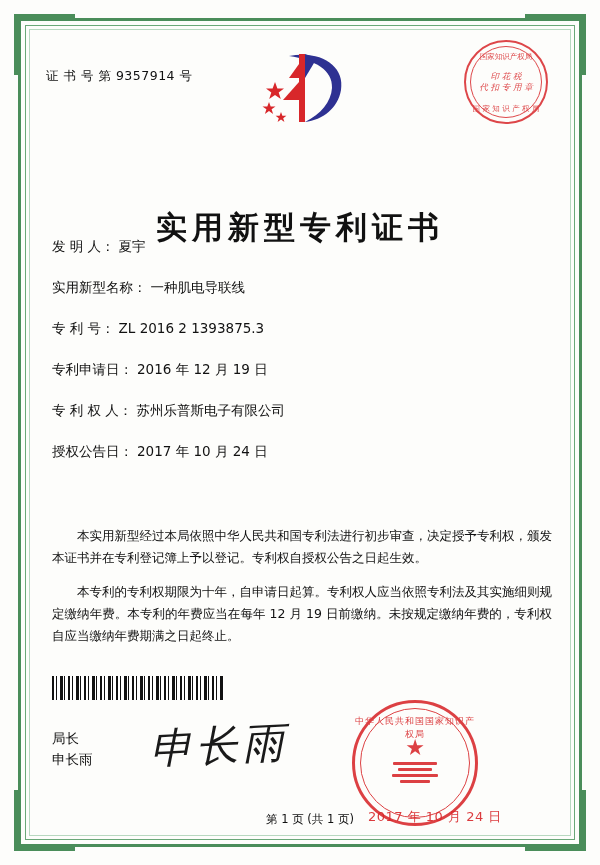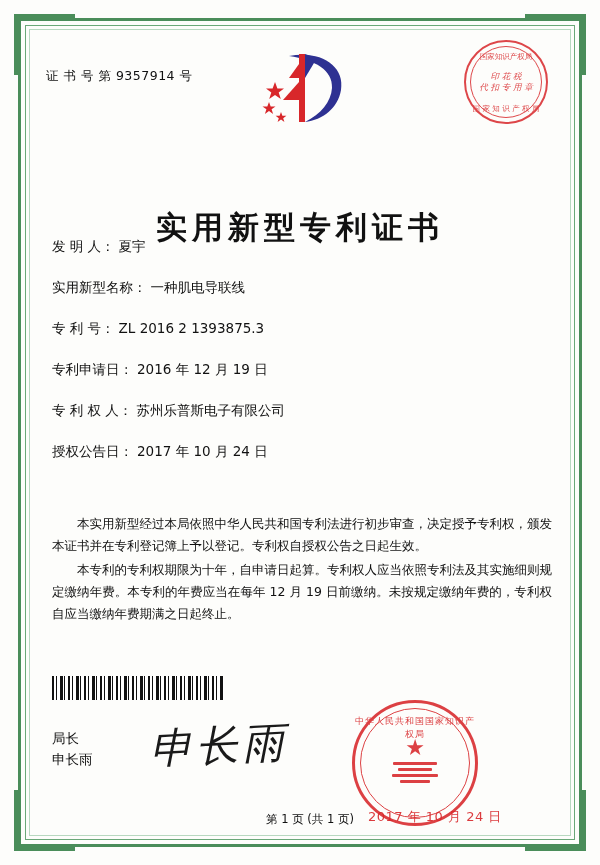--- a/index.html
+++ b/index.html
@@ -153,21 +153,21 @@
     position: absolute;
     left: 52px;
     top: 513px;
     width: 500px;
     font-size: 12.5px;
     line-height: 22px;
     color: #111;
     text-align: justify;
   }
   .body-text p {
-    margin: 0 0 2px 0;
+    margin: 12px 0 2px 0;
     text-indent: 25px;
   }
 
   
   .barcode {
     position: absolute;
     left: 52px;
     top: 676px;
     width: 172px;
     height: 24px;

